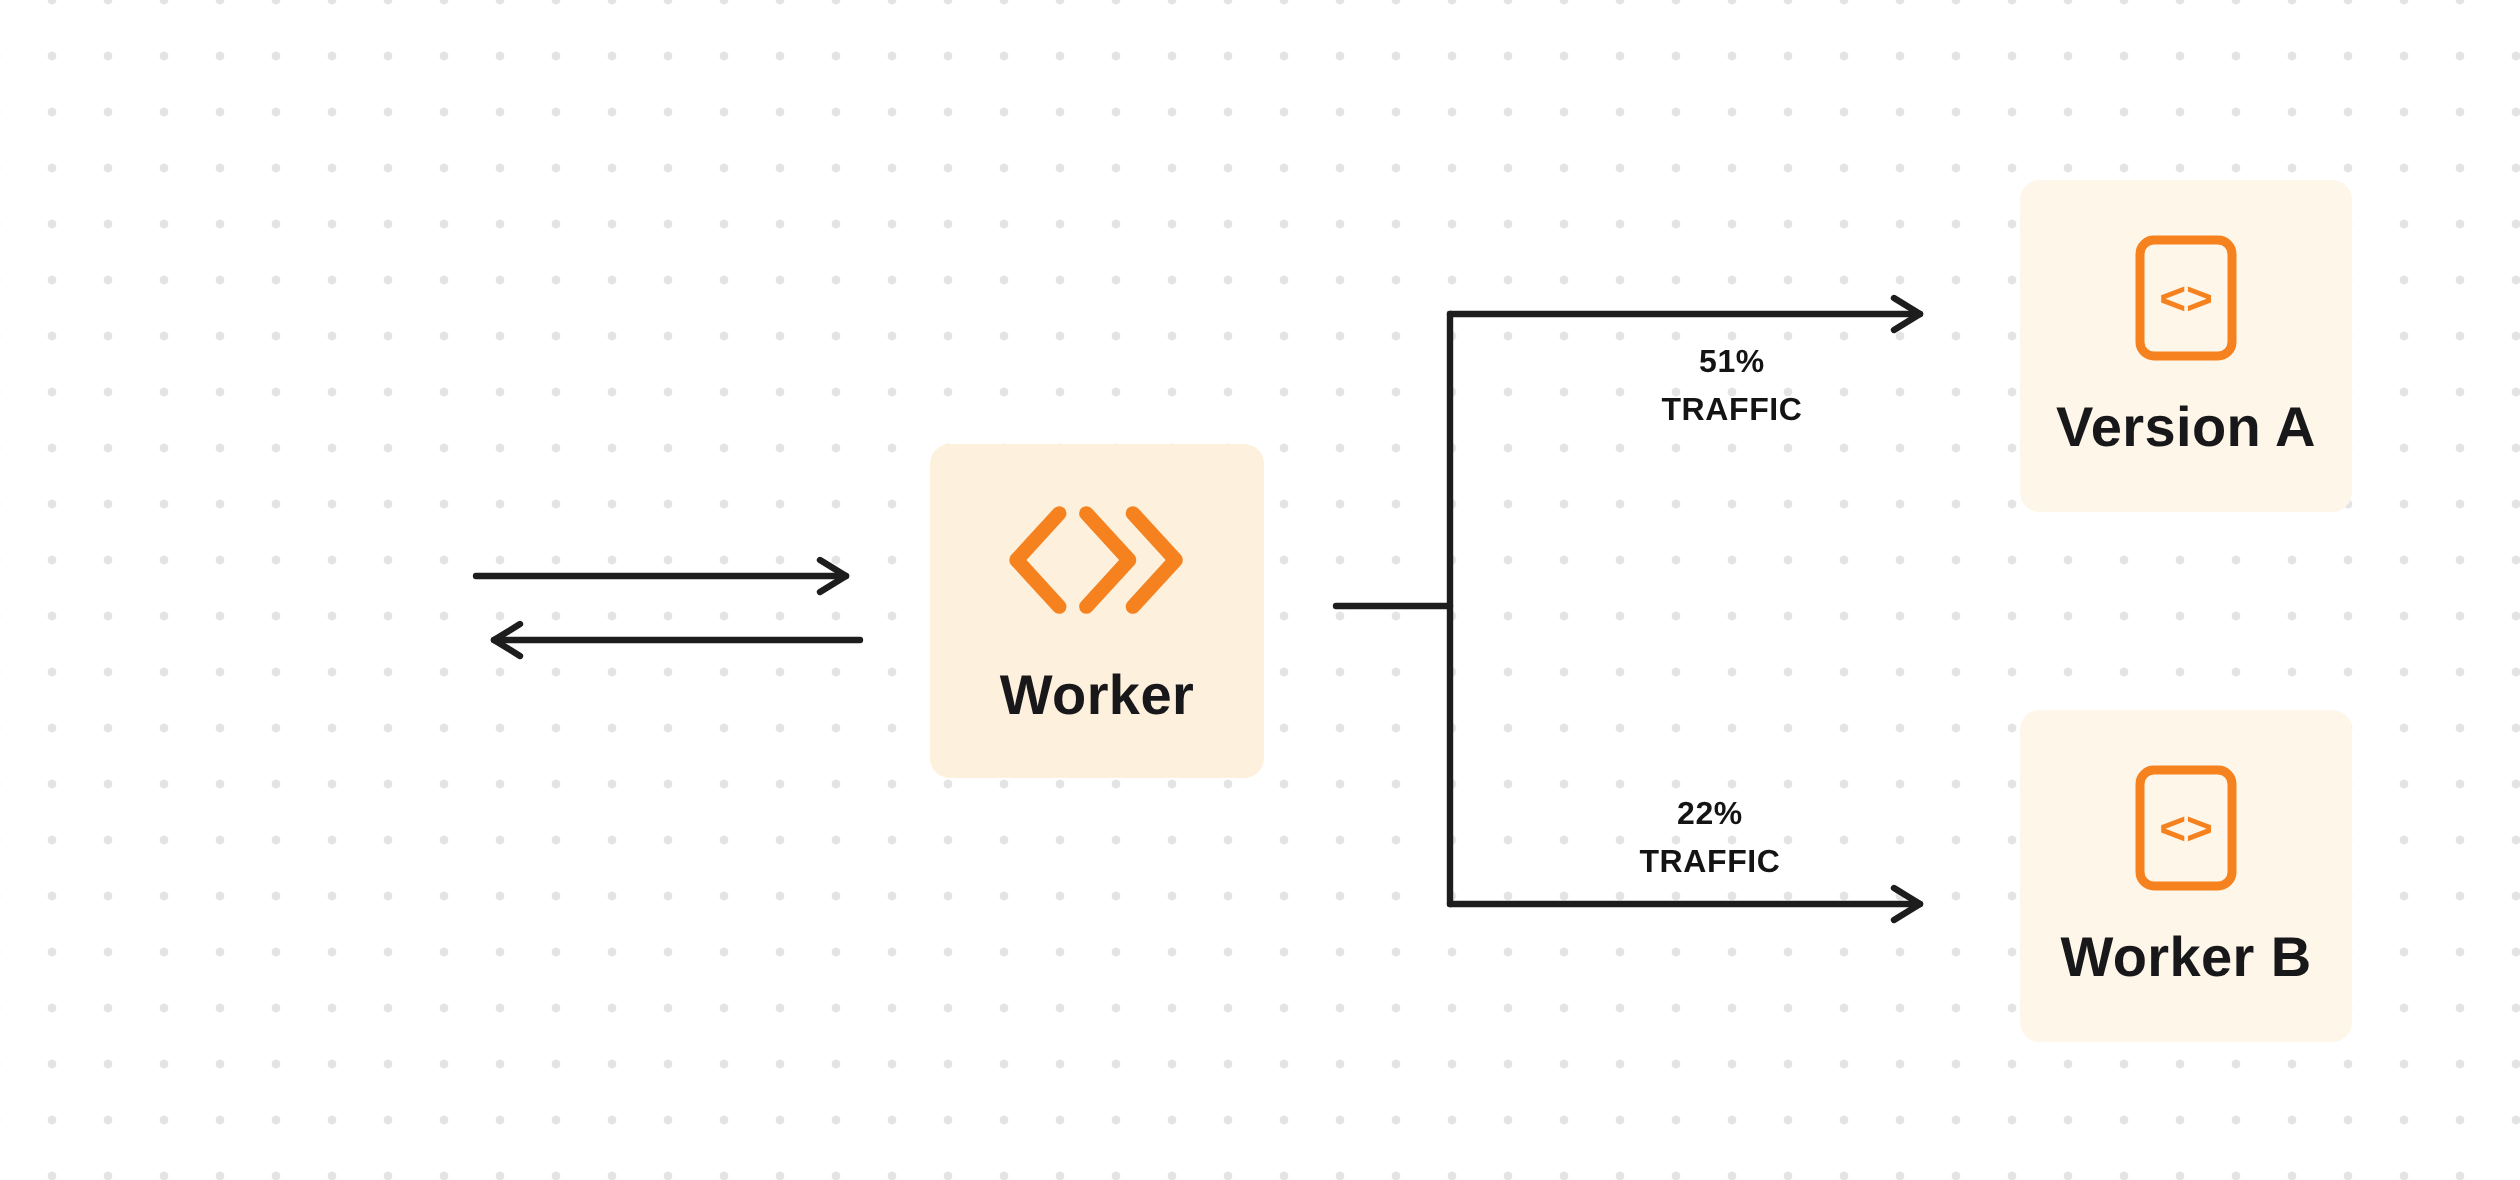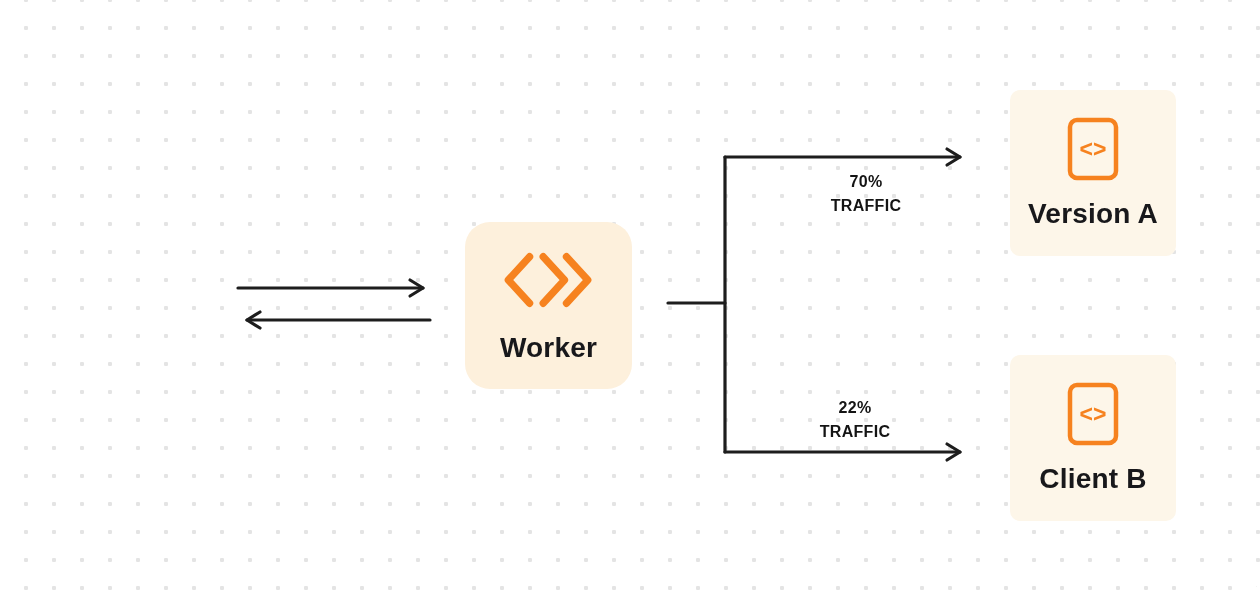--- a/index.html
+++ b/index.html
@@ -50,21 +50,20 @@
   .node-client {
     left: 35px; top: 222px;
     width: 167px; height: 167px;
     background: #f6f6f7;
   }
   .node-worker {
     left: 465px; top: 222px;
     width: 167px; height: 167px;
     background: #fdf0dc;
     gap: 20px;
-    border-radius: 25px;
   }
   .node-version {
     width: 166px; height: 166px;
     background: #fdf6e9;
     gap: 16px;
   }
   .node-version-a { left: 1010px; top: 90px; }
   .node-version-b { left: 1010px; top: 355px; }
 
   .worker-logo { display: block; }
@@ -136,25 +135,25 @@
       <text x="27" y="41">&lt;&gt;</text>
     </svg>
     <span class="node-label">Version A</span>
   </div>
 
   <div class="node node-version node-version-b">
     <svg class="version-icon" width="54" height="66" viewBox="0 0 54 66" xmlns="http://www.w3.org/2000/svg">
       <rect x="4" y="4" width="46" height="58" rx="7"></rect>
       <text x="27" y="41">&lt;&gt;</text>
     </svg>
-    <span class="node-label">Client B</span>
+    <span class="node-label">Worker B</span>
   </div>
 
   <div class="edge-label edge-label-a">
-    <span>70%</span>
+    <span>51%</span>
     <span>TRAFFIC</span>
   </div>
   <div class="edge-label edge-label-b">
     <span>22%</span>
     <span>TRAFFIC</span>
   </div>
 
 </div>
 
 </body></html>

